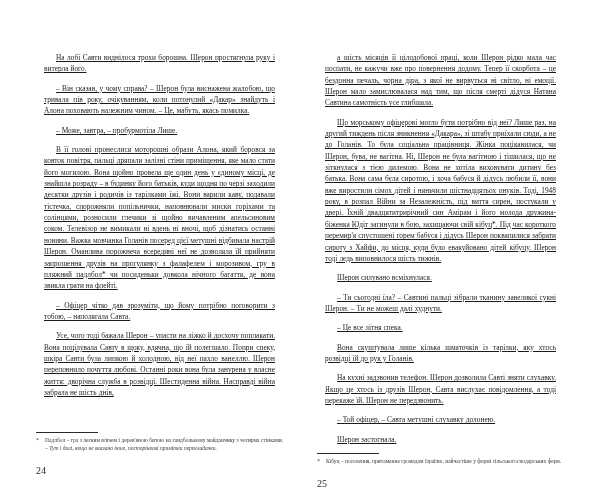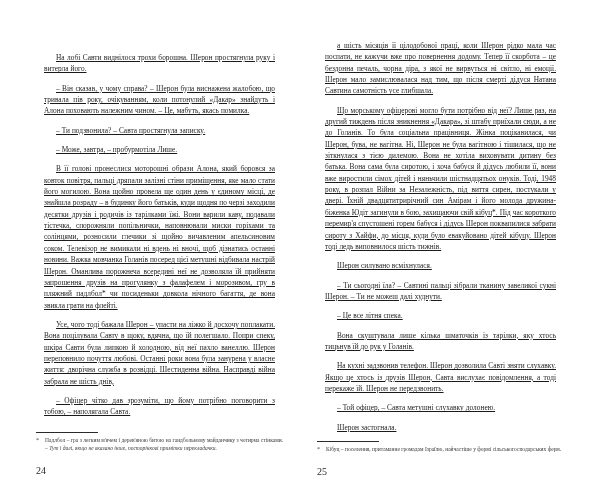--- a/index.html
+++ b/index.html
@@ -31,21 +31,21 @@
     background: #ffffff;
     position: relative;
     display: flex;
     flex-direction: column;
   }
 
   .page-left {
     padding: 44px 17px 0 36px;
   }
   .page-right {
-    padding: 32px 36px 0 17px;
+    padding: 44px 36px 0 17px;
   }
 
   .body-text {
     flex: 0 0 auto;
   }
 
   .body-text p {
     margin: 8px;
     text-align: justify;
     text-justify: inter-word;
@@ -106,46 +106,45 @@
 </style>
 </head>
 <body>
 
 <div class="spread">
 
   <div class="page page-left">
     <div class="body-text">
       <p>На лобі Савти виднілося трохи борошна. Шерон простягнула руку і витерла його.</p>
       <p>– Він сказав, у чому справа? – Шерон була виснажена жалобою, що тривала пів року, очікуванням, коли потонулий «Дакар» знайдуть і Алона поховають належним чином. – Це, мабуть, якась помилка.</p>
-      <p>– Ти подзвонила? – Савта простягнула записку.</p>
       <p>– Може, завтра, – пробурмотіла Лише.</p>
       <p>В її голові пронеслися моторошні образи Алона, який боровся за ковток повітря, пальці дряпали залізні стіни приміщення, яке мало стати його могилою. Вона щойно провела ще один день у єдиному місці, де знайшла розраду – в будинку його батьків, куди щодня по черзі заходили десятки друзів і родичів із тарілками їжі. Вони варили каву, подавали тістечка, спорожняли попільнички, наповнювали миски горіхами та солінцями, розносили глечики зі щойно вичавленим апельсиновим соком. Телевізор не вимикали ні вдень ні вночі, щоб дізнатись останні новини. Важка мовчанка Голанів посеред цієї метушні відбивала настрій Шерон. Оманлива порожнеча всередині неї не дозволяла їй прийняти запрошення друзів на прогулянку з фалафелем і морозивом, гру в пляжний падлбол* чи посиденьки довкола нічного багаття, де вона звикла грати на флейті.</p>
+      <p>– Офіцер чітко дав зрозуміти, що йому потрібно поговорити з тобою, – наполягала Савта.</p>
       <p>Усе, чого тоді бажала Шерон – упасти на ліжко й досхочу поплакати. Вона поцілувала Савту в щоку, вдячна, що їй полегшало. Попри спеку, шкіра Савти була липкою й холодною, від неї пахло ванеллю. Шерон переповнило почуття любові. Останні роки вона була занурена у власне життя: дворічна служба в розвідці. Шестиденна війна. Насправді війна забрала не шість днів,</p>
-      <p>– Офіцер чітко дав зрозуміти, що йому потрібно поговорити з тобою, – наполягала Савта.</p>
     </div>
 
     <div class="footnote-area">
       <div class="footnote-rule"></div>
       <div class="footnote">
         <span class="footnote-marker">*</span>
         <span class="footnote-text"><span>Падлбол – гра з легким м'ячем і дерев'яною битою на гандбольному майданчику з чотирма стінками. – </span><span class="ital">Тут і далі, якщо не вказано інше, посторінкові примітки перекладачки.</span></span>
       </div>
     </div>
 
     <div class="folio">24</div>
   </div>
 
   <div class="page page-right">
     <div class="body-text">
       <p class="cont">а шість місяців її цілодобової праці, коли Шерон рідко мала час поспати, не кажучи вже про повернення додому. Тепер її скорбота – це бездонна печаль, чорна діра, з якої не вирвуться ні світло, ні емоції. Шерон мало замислювалася над тим, що після смерті дідуся Натана Савтина самотність усе глибшала.</p>
       <p>Що морському офіцерові могло бути потрібно від неї? Лише раз, на другий тиждень після зникнення «Дакара», зі штабу приїхали сюди, а не до Голанів. То була соціальна працівниця. Жінка поцікавилася, чи Шерон, бува, не вагітна. Ні, Шерон не була вагітною і тішилася, що не зіткнулася з тією дилемою. Вона не хотіла виховувати дитину без батька. Вона сама була сиротою, і хоча бабуся й дідусь любили її, вони вже виростили сімох дітей і няньчили шістнадцятьох онуків. Тоді, 1948 року, в розпал Війни за Незалежність, під виття сирен, постукали у двері. Їхній двадцятитрирічний син Амірам і його молода дружина-біженка Юдіт загинули в бою, захищаючи свій кібуц*. Під час короткого перемир'я спустошені горем бабуся і дідусь Шерон поквапилися забрати сироту з Хайфи, до місця, куди було евакуйовано дітей кібуцу. Шерон тоді ледь виповнилося шість тижнів.</p>
       <p>Шерон силувано всміхнулася.</p>
       <p>– Ти сьогодні їла? – Савтині пальці зібрали тканину завеликої сукні Шерон. – Ти не можеш далі худнути.</p>
       <p>– Це все літня спека.</p>
-      <p>Вона скуштувала лише кілька шматочків із тарілки, яку хтось тицьнув їй до рук у Голанів.</p>
+      <p>Вона скуштувала лише кілька шматочків із тарілки, яку хтось розвідці їй до рук у Голанів.</p>
       <p>На кухні задзвонив телефон. Шерон дозволила Савті зняти слухавку. Якщо це хтось із друзів Шерон, Савта вислухає повідомлення, а тоді перекаже їй. Шерон не передзвонить.</p>
       <p>– Той офіцер, – Савта метушні слухавку долонею.</p>
       <p>Шерон застогнала.</p>
     </div>
 
     <div class="footnote-area">
       <div class="footnote-rule"></div>
       <div class="footnote">
         <span class="footnote-marker">*</span>
         <span class="footnote-text"><span>Кібуц – поселення, притаманне громадам Ізраїлю, найчастіше у формі сільськогосподарських ферм.</span><span class="ital"></span></span>

